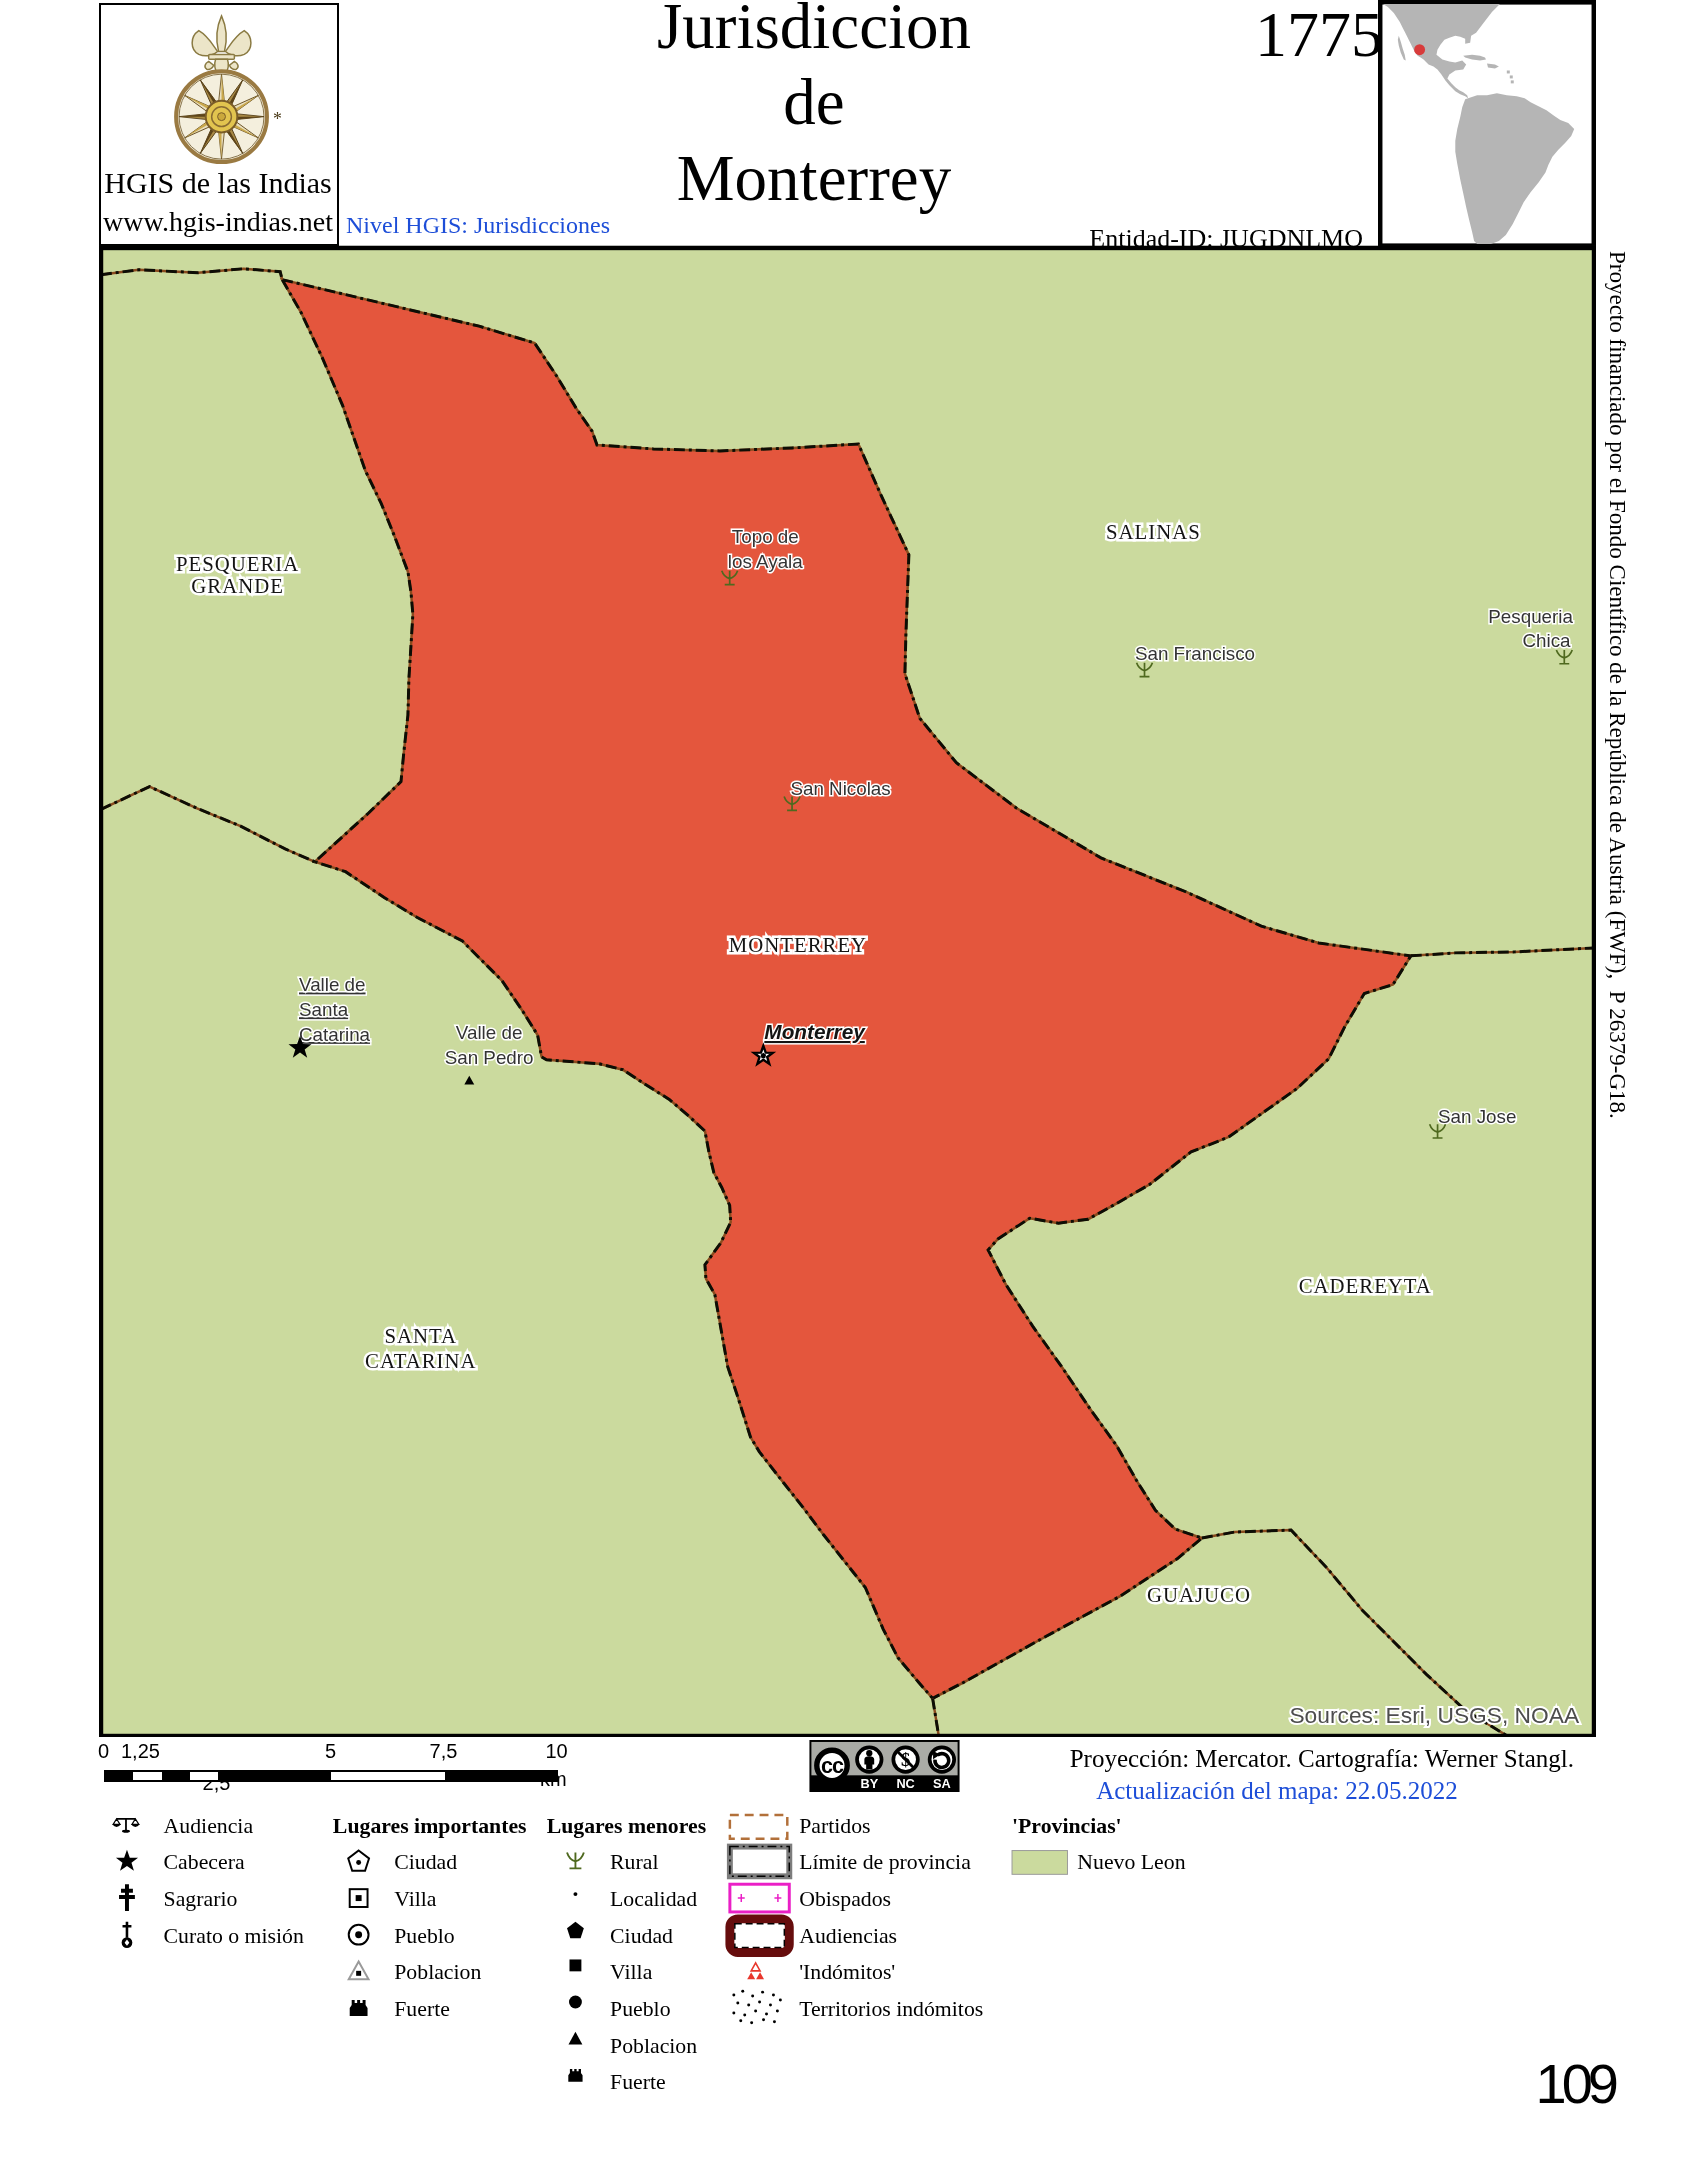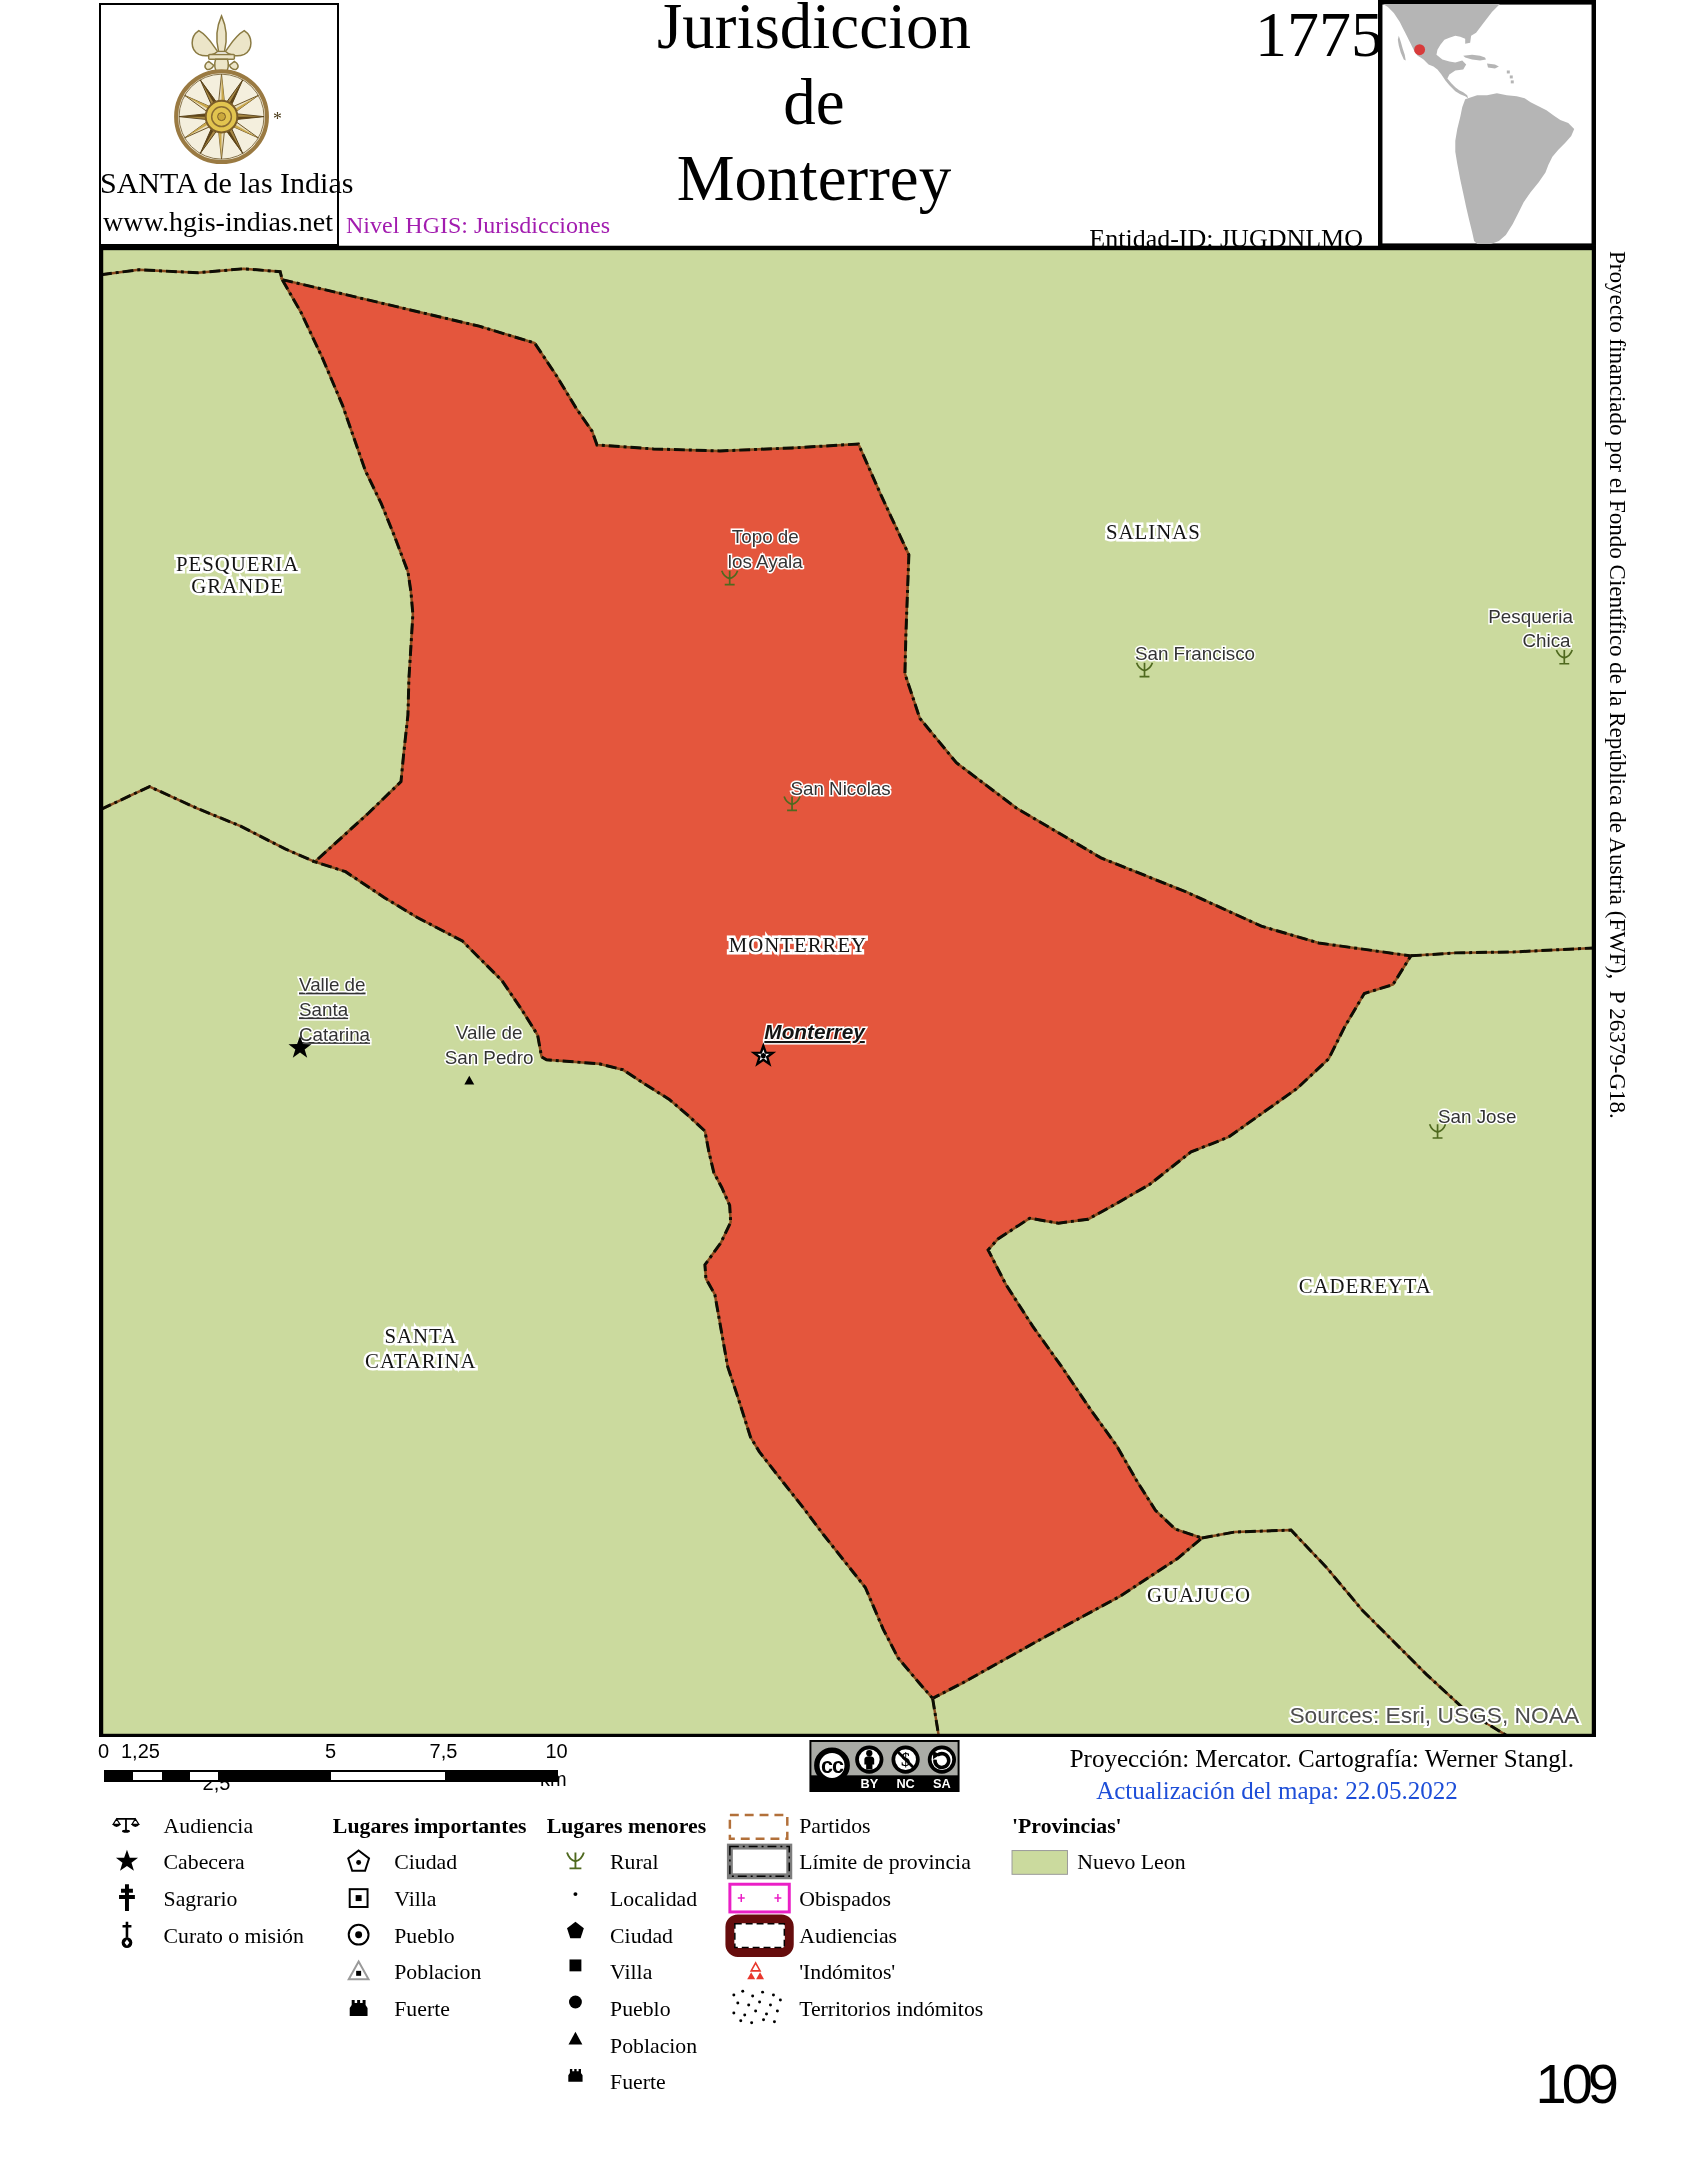--- a/index.html
+++ b/index.html
@@ -50,28 +50,28 @@
     <use href="#crayd" transform="rotate(270)"></use>
     <use href="#cray" transform="rotate(300)"></use>
     <use href="#crayd" transform="rotate(330)"></use>
   </g>
   <circle cx="70" cy="112" r="16" fill="#e2c44f" stroke="#7a5c28" stroke-width="2"></circle>
   <circle cx="70" cy="112" r="10" fill="none" stroke="#8a6c32" stroke-width="1.5"></circle>
   <circle cx="70" cy="112" r="4" fill="#caa83c" stroke="#7a5c28" stroke-width="1"></circle>
   <text x="122" y="120" font-size="18" fill="#4a3a18" font-family="Liberation Serif,serif">*</text>
 </svg>
 
-<div class="abs" style="left:100px;top:166px;width:236px;text-align:center;font-size:30px;color:#000;white-space:nowrap;">SANTA de las Indias</div>
+<div class="abs" style="left:100px;top:166px;width:236px;text-align:center;font-size:30px;color:#000;white-space:nowrap;">HGIS de las Indias</div>
 <div class="abs" style="left:98px;top:206px;width:240px;text-align:center;font-size:28px;color:#000;white-space:nowrap;">www.hgis-indias.net</div>
 
 <div class="abs" style="left:554px;top:-12px;width:520px;text-align:center;font-size:65px;line-height:76px;color:#000;">Jurisdiccion<br>de<br>Monterrey</div>
 
 <div class="abs" style="left:1255px;top:-2px;width:129px;font-size:64px;color:#000;">1775</div>
 
-<div class="abs" style="left:346px;top:212px;font-size:24px;color:#a21caf;text-align:right;">Nivel HGIS: Jurisdicciones</div>
+<div class="abs" style="left:346px;top:212px;font-size:24px;color:#1d4ed8;text-align:right;">Nivel HGIS: Jurisdicciones</div>
 
 <div class="abs" style="left:1016px;top:224px;width:347px;text-align:right;font-size:26px;z-index:10;color:#000;">Entidad-ID: JUGDNLMO</div>
 
 <svg class="abs" style="left:1378px;top:0px;" width="218" height="248" viewBox="0 0 220 250">
   <rect x="2" y="2" width="216" height="246" fill="#ffffff" stroke="#000" stroke-width="5"></rect>
   <g fill="#b5b5b5">
 
     <path d="M5 4 L123 4 L115 12 L108 21 L99 33 L94 36 L93 43 L88 44 L88 39 L83 37
       L78 36 L72 38 L67 40 L63 45 L60 50 L59 55
       L65 60 L72 62 L78 63 L85 61 L89 65 L86 70 L78 71 L72 75

